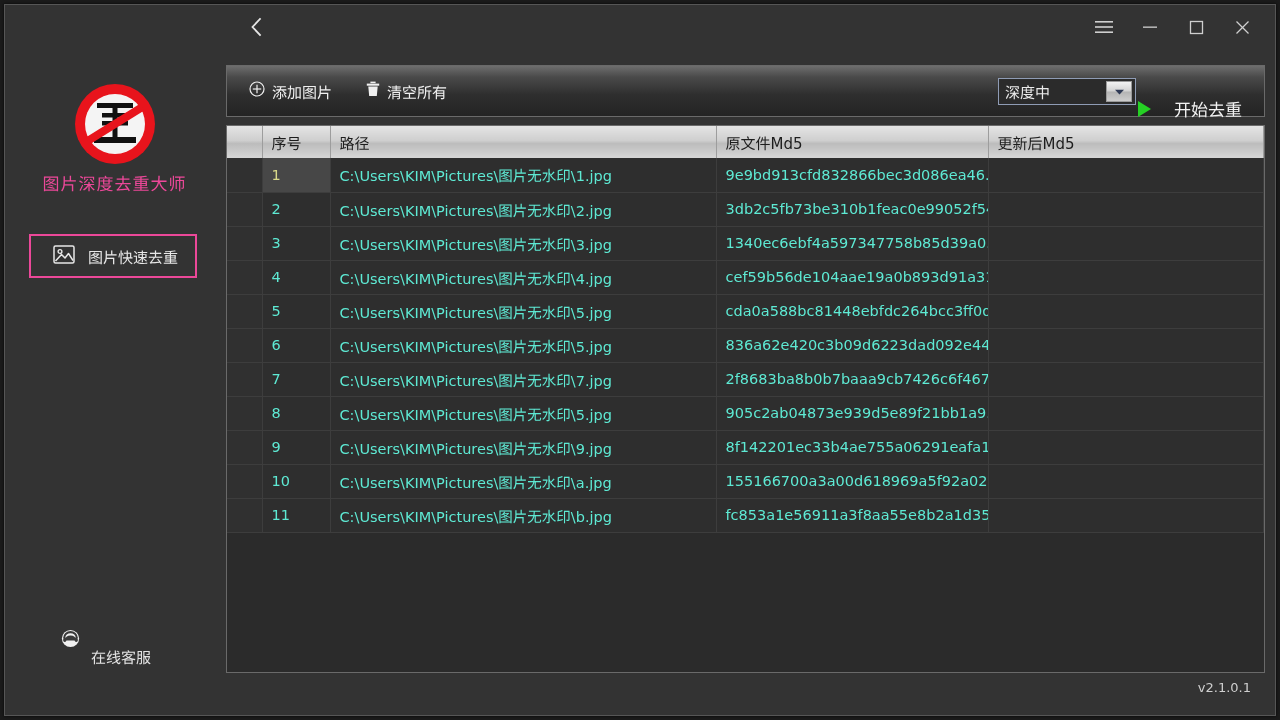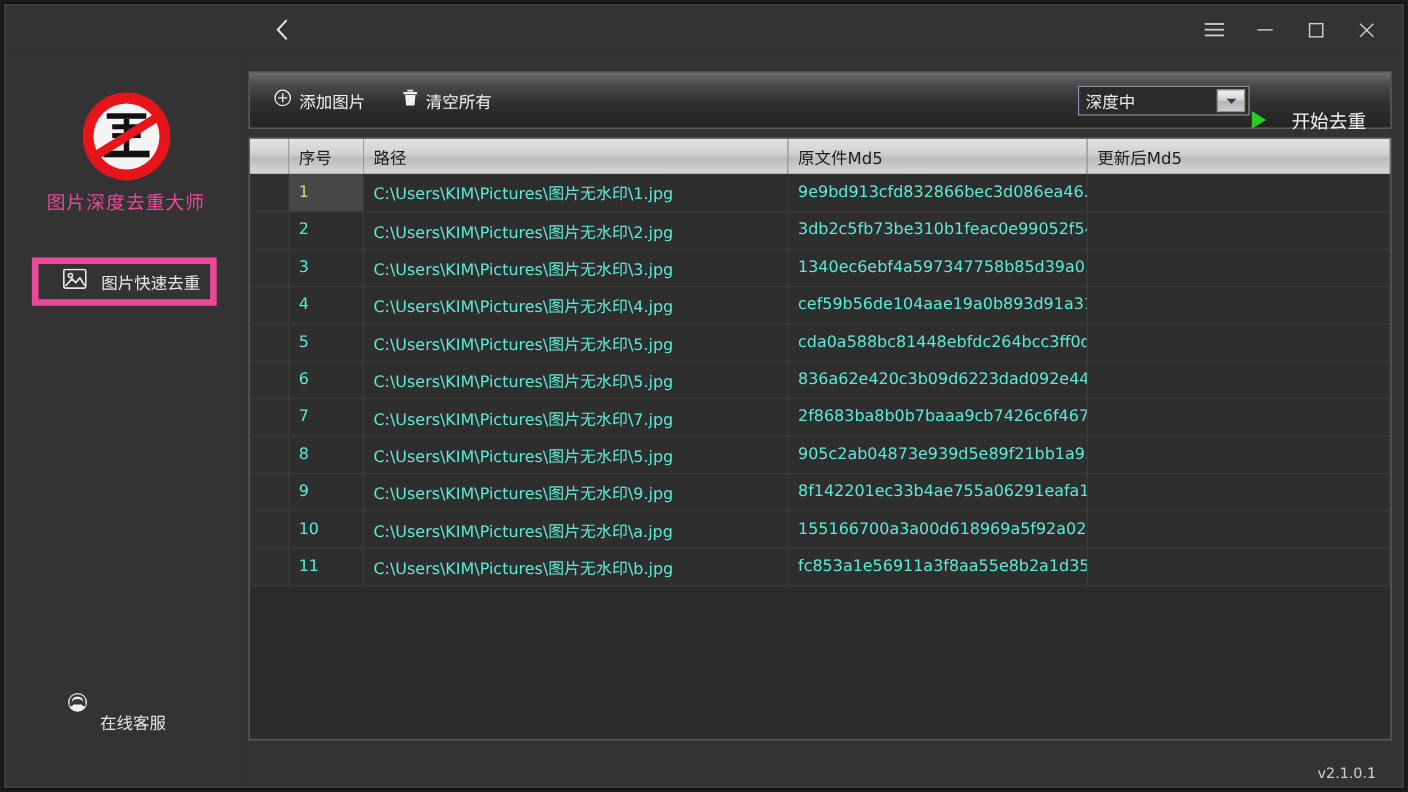--- a/index.html
+++ b/index.html
@@ -84,21 +84,21 @@
     letter-spacing: 1px;
     font-family: "DejaVu Sans", "Liberation Sans", sans-serif;
   }
   #nav-list {
     margin-top: 39px;
     width: 100%;
     padding: 0 27px 0 24px;
   }
   .nav-item {
     height: 44px;
-    border: 6px solid #ec4899;
+    border: 2px solid #ec4899;
     background: #333333;
     display: flex;
     align-items: center;
     padding-left: 22px;
     gap: 13px;
     cursor: pointer;
     color: #e8e8e8;
   }
   .nav-item .nav-label {
     font-size: 15px;
@@ -150,21 +150,21 @@
     font-size: 15px;
     cursor: pointer;
     padding: 4px 6px;
     font-family: "DejaVu Sans", "Liberation Sans", sans-serif;
   }
   #clear-all-button { margin-left: 22px; }
 
   #mode-select {
     position: absolute;
     right: 128px; top: 12px;
-    width: 156px; height: 27px;
+    width: 138px; height: 27px;
     background: #2b2b2b;
     border: 1px solid #8f9cb5;
     display: flex;
     align-items: center;
     cursor: pointer;
   }
   #mode-select-value {
     flex: 1 1 auto;
     padding-left: 6px;
     color: #eaeaea;
@@ -247,21 +247,21 @@
     background: #474747;
     color: #d9d98a;
   }
   .col-gutter { width: 35px; }
   .col-idx    { width: 68px; }
   .col-path   { width: 386px; }
   .col-md5    { width: 272px; }
 
   #version-label {
     position: absolute;
-    right: 24px; bottom: 4px;
+    right: 24px; bottom: 20px;
     color: #cfcfcf;
     font-size: 13px;
     font-family: "DejaVu Sans", "Liberation Sans", sans-serif;
   }
 </style>
 </head>
 <body>
 
 <div id="app-window">
 

